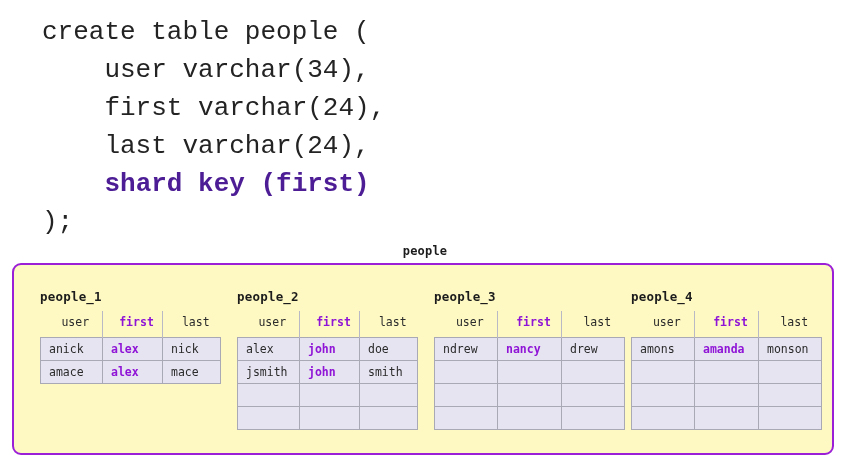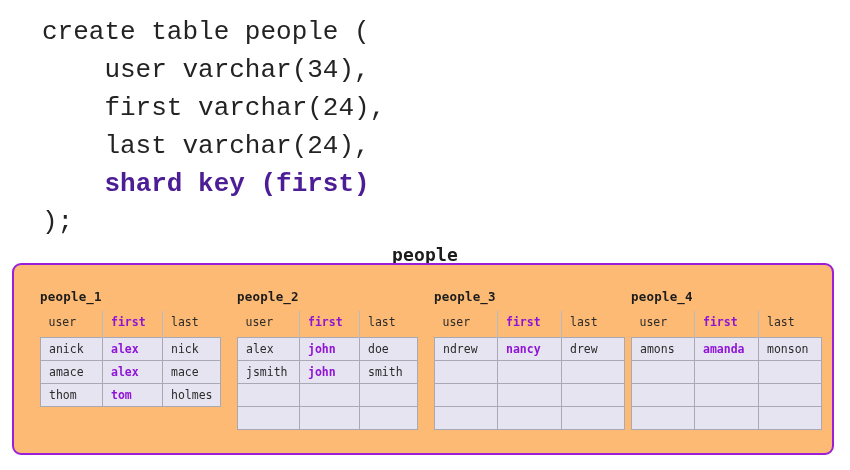--- a/index.html
+++ b/index.html
@@ -38,35 +38,35 @@
   }
 
   
   #people-title {
     position: absolute;
     left: 0;
     top: 244px;
     width: 850px;
     text-align: center;
     font-family: "DejaVu Sans Mono", "Liberation Mono", monospace;
-    font-size: 18px;
+    font-size: 12px;
     font-weight: bold;
     color: #1c1c1c;
     letter-spacing: 0.2px;
   }
   #shard-container {
     position: absolute;
     left: 12px;
     top: 263px;
     width: 822px;
     height: 192px;
     border: 2px solid #9b1fd6;
     border-radius: 9px;
     box-sizing: border-box;
-    background: #fdba74;
+    background: #fef9c3;
   }
 
   
   #shard-row {
     position: absolute;
     left: 0;
     top: 0;
     width: 100%;
     height: 100%;
     display: flex;
@@ -97,21 +97,21 @@
   table.shard-table col.col-first { width: 60px; }
   table.shard-table col.col-last  { width: 58px; }
 
   
   .shard.wide col.col-user { width: 63px; }
   .shard.wide col.col-first { width: 64px; }
   .shard.wide col.col-last  { width: 63px; }
 
   table.shard-table thead th {
     font-weight: normal;
-    text-align: left;
+    text-align: center;
     padding: 2px 0 6px 8px;
     color: #2b2b2b;
     background: transparent;
     border: none;
     border-right: 1px solid #b9b9c6;
     height: 18px;
     vertical-align: middle;
   }
   table.shard-table thead th:last-child {
     border-right: none;
@@ -163,25 +163,20 @@
             <tr>
               <td>anick</td>
               <td class="key-col">alex</td>
               <td>nick</td>
             </tr>
             <tr>
               <td>amace</td>
               <td class="key-col">alex</td>
               <td>mace</td>
             </tr>
-            <tr>
-              <td>thom</td>
-              <td class="key-col">tom</td>
-              <td>holmes</td>
-            </tr>
           </tbody>
         </table>
       </div>
       <div class="shard">
         <div class="shard-label">people_2</div>
         <table class="shard-table">
           <colgroup>
             <col class="col-user">
             <col class="col-first">
             <col class="col-last">

